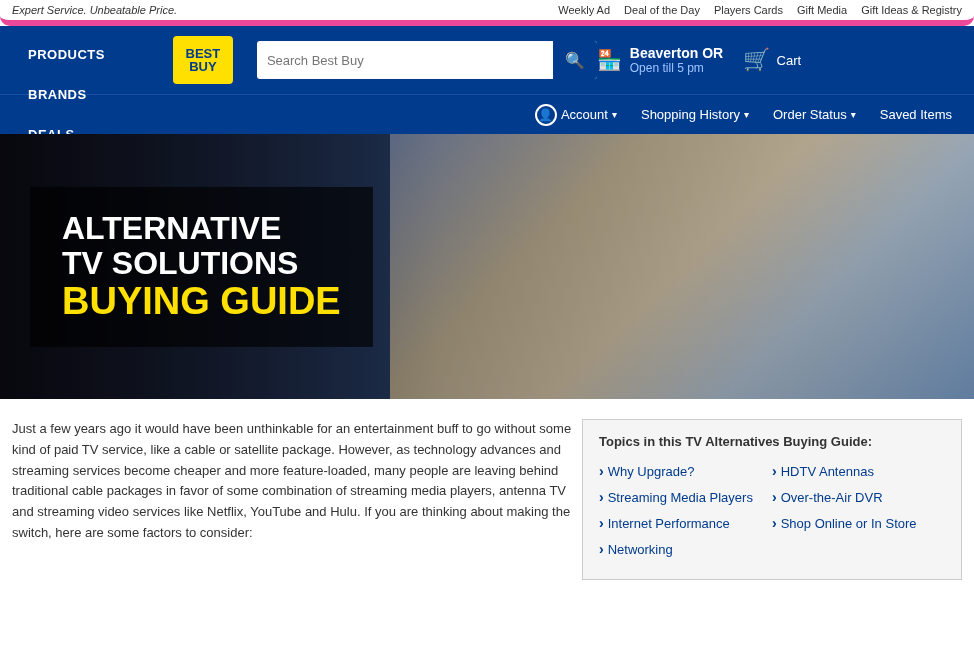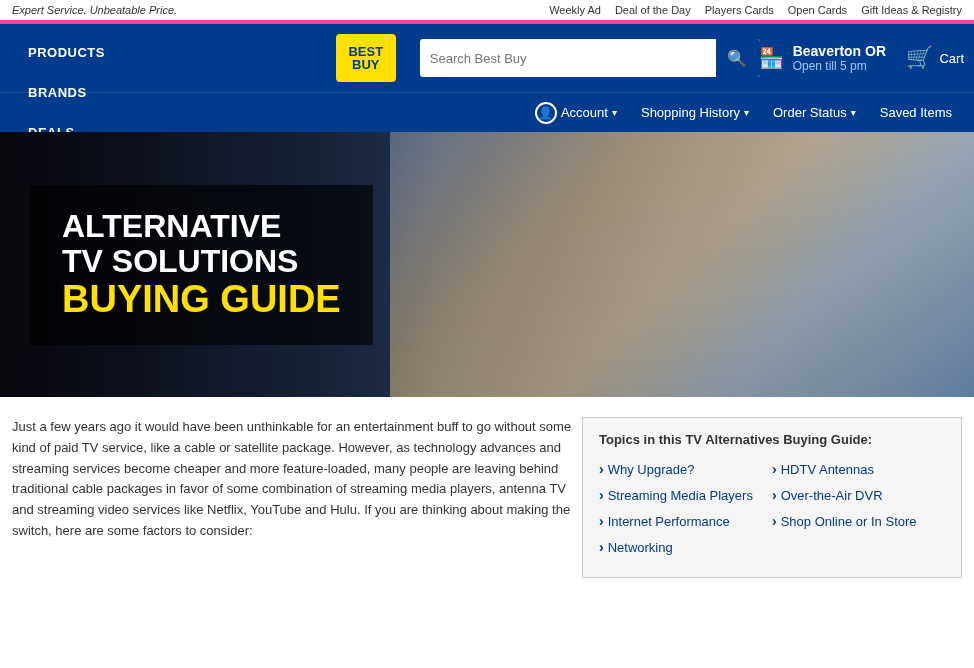--- a/index.html
+++ b/index.html
@@ -1,39 +1,40 @@
 <!DOCTYPE html>
 <html><head>
   <meta charset="utf-8">
   <style>
     * { margin: 0; padding: 0; box-sizing: border-box; }
     body { font-family: Arial, sans-serif; font-size: 13px; background: #fff; width: 974px; overflow-x: hidden; }
 
     
     .top-bar {
       background: #fff;
-      border-bottom: 4px solid #ec4899;
+      border-bottom: 6px solid #ec4899;
       padding: 4px 12px;
       display: flex;
       justify-content: space-between;
       align-items: center;
       font-size: 11px;
       color: #333;
+      border-radius: 10px;
     }
     .top-bar-left { color: #333; font-style: italic; }
     .top-bar-right { display: flex; gap: 14px; }
     .top-bar-right a { color: #333; text-decoration: none; font-size: 11px; }
 
     
     .header {
       background: #003b8e;
       padding: 8px 10px;
       display: flex;
       align-items: center;
-      justify-content: flex-end;
+      justify-content: center;
       height: 68px;
     }
     .header-left { display: flex; align-items: center; gap: 12px; }
     .logo {
       background: #ffe000;
       border-radius: 4px;
       width: 60px;
       height: 48px;
       display: flex;
       align-items: center;
@@ -253,21 +254,21 @@
   </style>
 </head>
 <body>
 
 <div class="top-bar">
   <span class="top-bar-left">Expert Service. Unbeatable Price.</span>
   <div class="top-bar-right">
     <a>Weekly Ad</a>
     <a>Deal of the Day</a>
     <a>Players Cards</a>
-    <a>Open Cards</a>
+    <a>Gift Media</a>
     <a>Gift Ideas &amp; Registry</a>
   </div>
 </div>
 
 <div class="header">
   <div class="header-left">
     <div class="logo">
       <span class="logo-text-best">BEST</span>
       <span class="logo-text-buy">BUY</span>
     </div>

